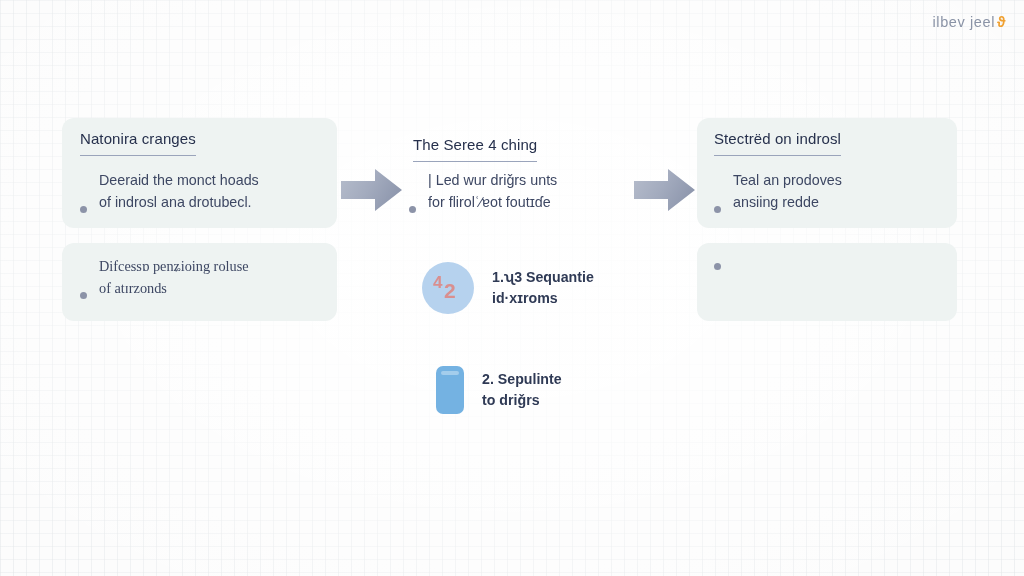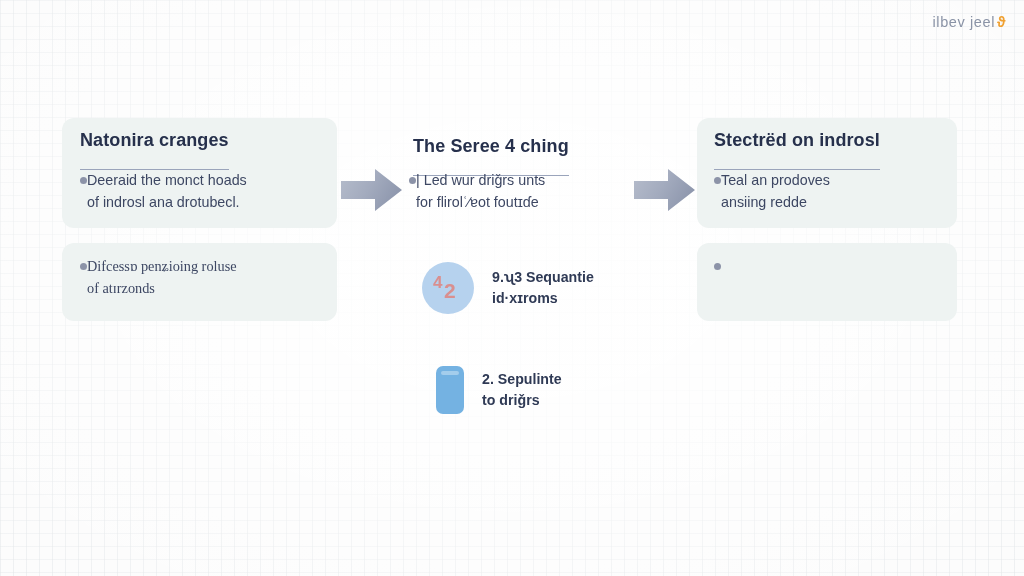--- a/index.html
+++ b/index.html
@@ -57,34 +57,35 @@
   }
 
   .card {
     position: absolute;
     background: #eef3f2;
     border-radius: 12px;
   }
 
   .heading {
     position: absolute;
-    font-size: 18px;
-    font-weight: 700;
+    font-size: 15px;
+    font-weight: 400;
     color: #26304c;
     letter-spacing: 0.1px;
     white-space: nowrap;
-    padding-bottom: 18px;
+    padding-bottom: 8px;
     border-bottom: 1.2px solid #9aa4bb;
     filter: blur(0.22px);
   }
 
   .bullet-row {
     position: absolute;
     display: flex;
-    align-items: flex-start;
+    align-items: flex-end;
+    gap: 12px;
   }
   .dot {
     width: 7px;
     height: 7px;
     border-radius: 50%;
     background: #8c93a8;
     margin-top: 7px;
     flex: none;
   }
   .bullet-text {
@@ -202,21 +203,21 @@
     <span class="dot"></span>
     <span class="bullet-text">| Led wur driǧrs unts
 for flirolʿ∕ɐot foutɪɗe</span>
   </div>
 
   <div class="metric" style="left:422px; top:262px;">
     <span class="badge-circle">
       <span class="badge-num-a">4</span>
       <span class="badge-num-b">2</span>
     </span>
-    <span class="metric-text">9.ʯ3 Sequantie
+    <span class="metric-text">1.ʯ3 Sequantie
 id·xɪroms</span>
   </div>
 
   <div class="metric" style="left:436px; top:366px;">
     <span class="badge-rect"></span>
     <span class="metric-text">2. Sepulinte
 to driǧrs</span>
   </div>
 
   <svg class="arrow" style="left:634px; top:167px;" viewBox="0 0 62 46">

